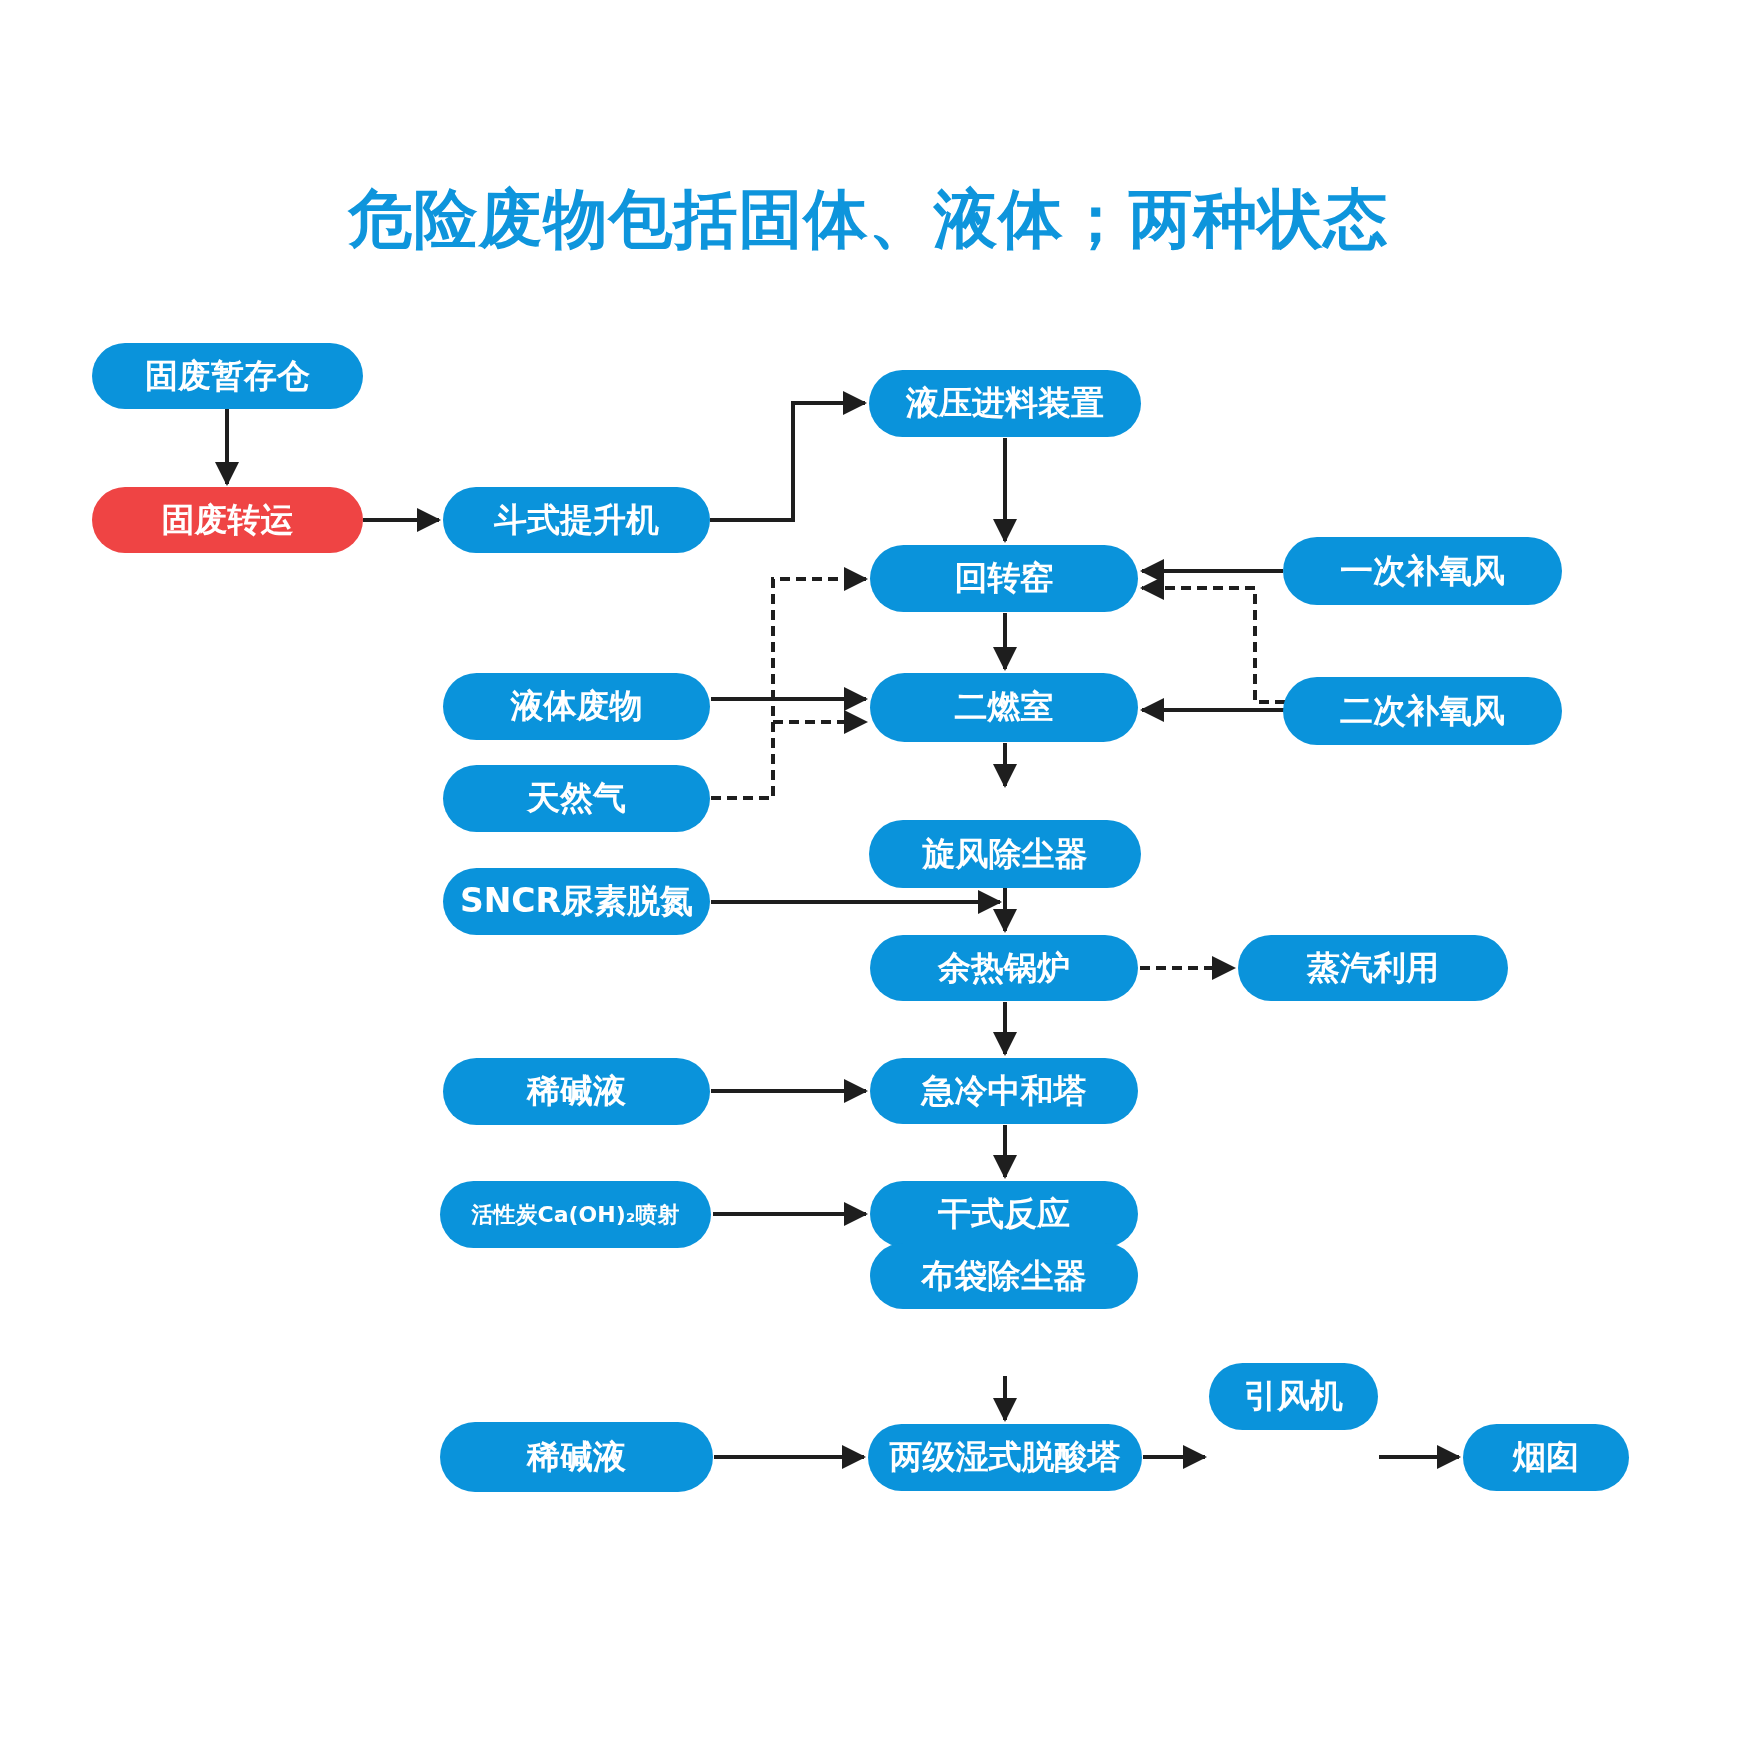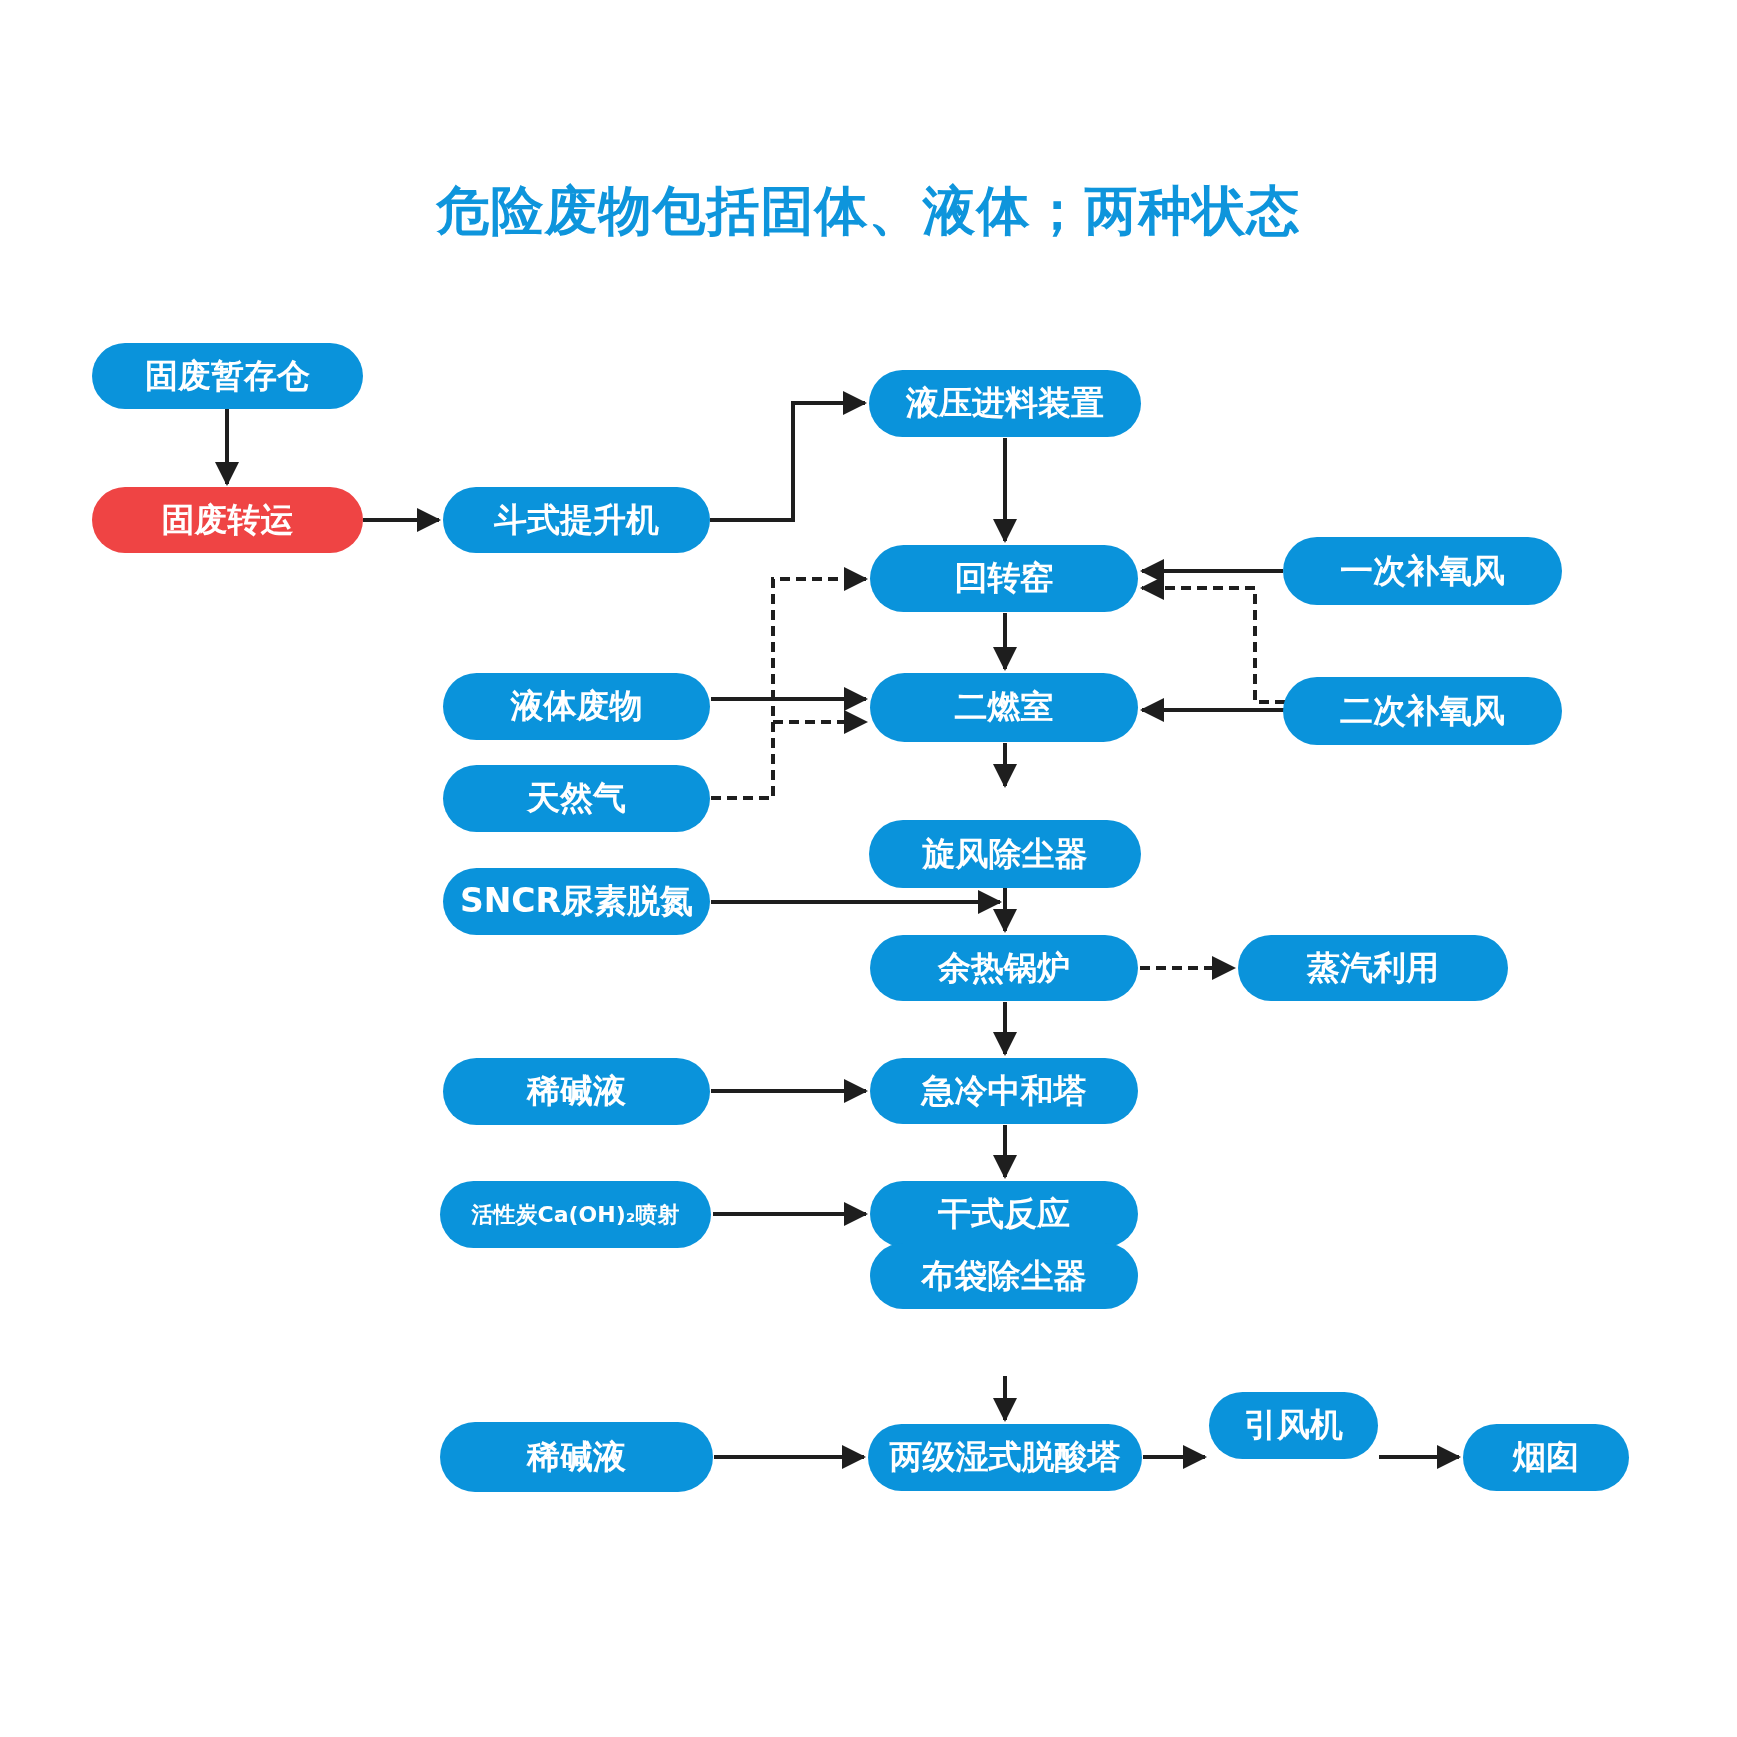--- a/index.html
+++ b/index.html
@@ -7,21 +7,21 @@
     position:relative;
     width:1737px;height:1737px;
     background:#ffffff;
     overflow:hidden;
     font-family:"DejaVu Sans","Liberation Sans",sans-serif;
   }
   #diagram-title{
     position:absolute;
     left:0;top:176px;width:100%;
     text-align:center;
-    font-size:53px;
+    font-size:64px;
     font-weight:bold;
     letter-spacing:1px;
     color:#0E95DC;
     white-space:nowrap;
   }
   #edge-layer{
     position:absolute;left:0;top:0;width:1737px;height:1737px;
   }
   .edge{fill:none;stroke:#1E1E1E;stroke-width:4;}
   .edge.dashed{stroke-dasharray:10 6;}
@@ -134,21 +134,21 @@
       </div>
       <div class="node" style="left: 870px; top: 1243px; width: 268px; height: 66px; border-radius: 33px; background: rgb(10, 147, 219); color: rgb(255, 255, 255);">
         <span>布袋除尘器</span>
       </div>
       <div class="node" style="left: 440px; top: 1422px; width: 273px; height: 70px; border-radius: 35px; background: rgb(10, 147, 219); color: rgb(255, 255, 255);">
         <span>稀碱液</span>
       </div>
       <div class="node" style="left: 868px; top: 1424px; width: 274px; height: 67px; border-radius: 33.5px; background: rgb(10, 147, 219); color: rgb(255, 255, 255);">
         <span>两级湿式脱酸塔</span>
       </div>
-      <div class="node" style="left: 1209px; top: 1392px; width: 169px; height: 67px; border-radius: 33.5px; background: rgb(10, 147, 219); color: rgb(255, 255, 255);">
+      <div class="node" style="left: 1209px; top: 1363px; width: 169px; height: 67px; border-radius: 33.5px; background: rgb(10, 147, 219); color: rgb(255, 255, 255);">
         <span>引风机</span>
       </div>
       <div class="node" style="left: 1463px; top: 1424px; width: 166px; height: 67px; border-radius: 33.5px; background: rgb(10, 147, 219); color: rgb(255, 255, 255);">
         <span>烟囱</span>
       </div>
     </div>
 
 </div>
 
 </body></html>

